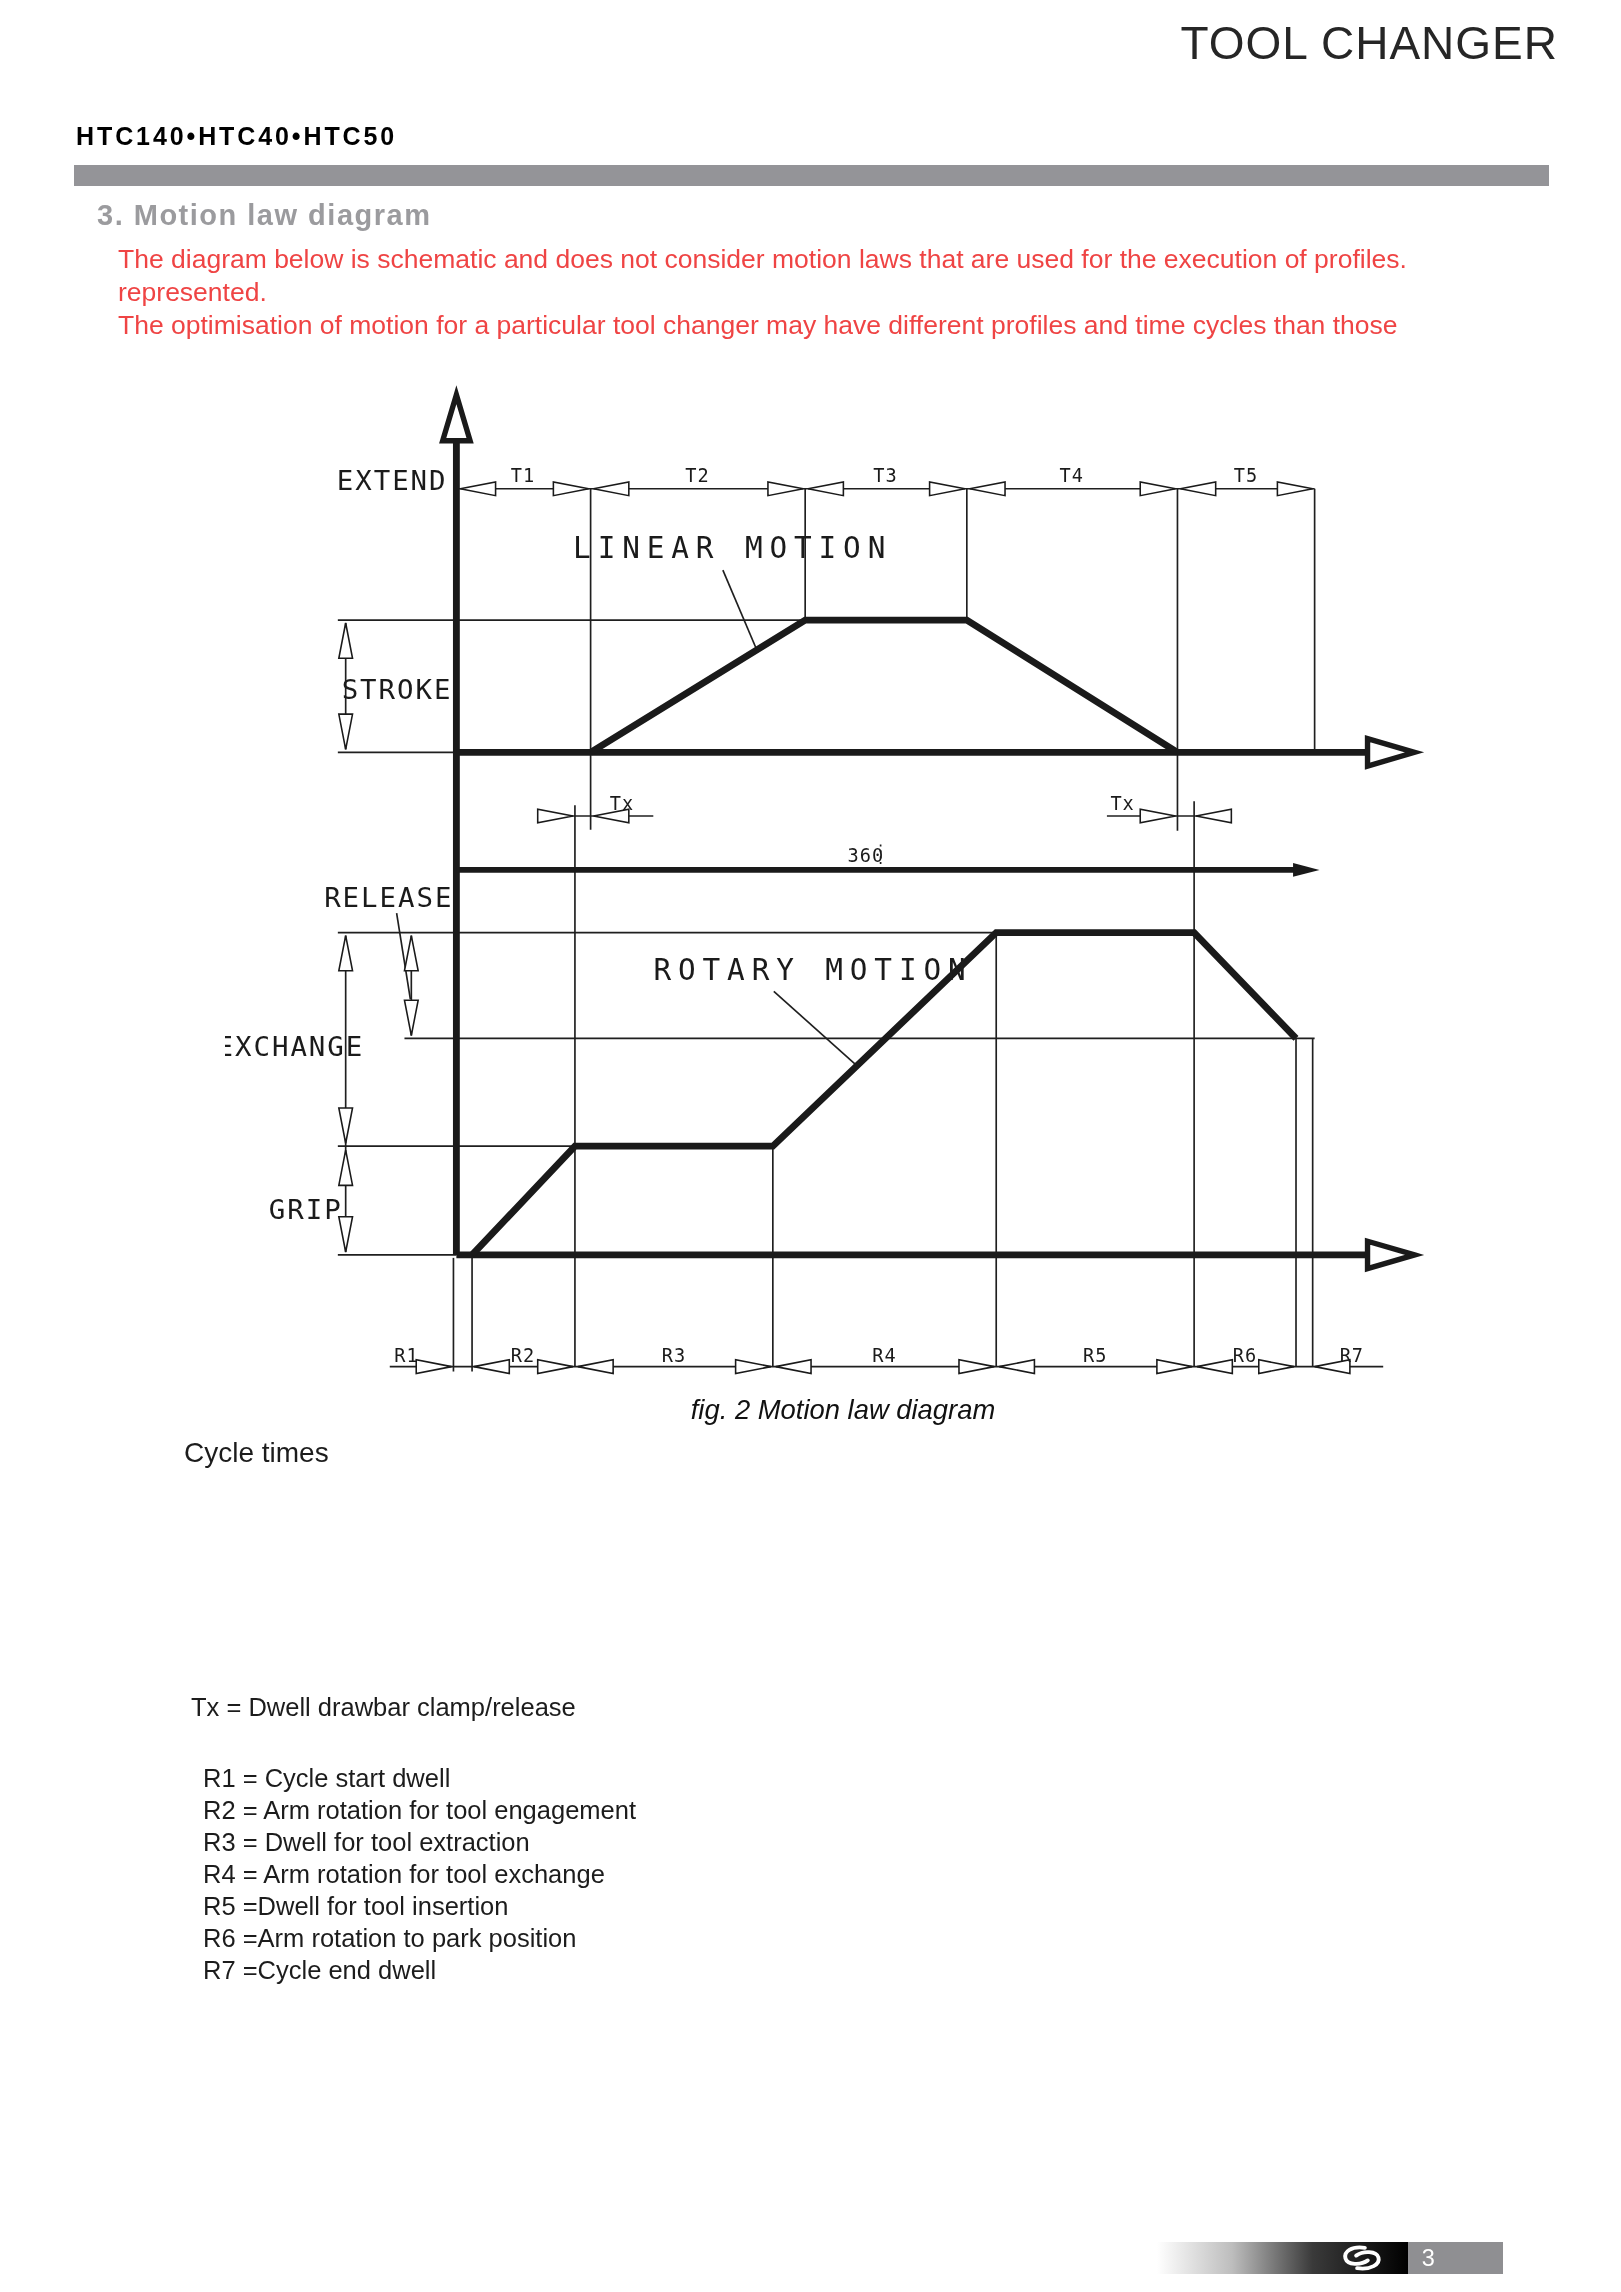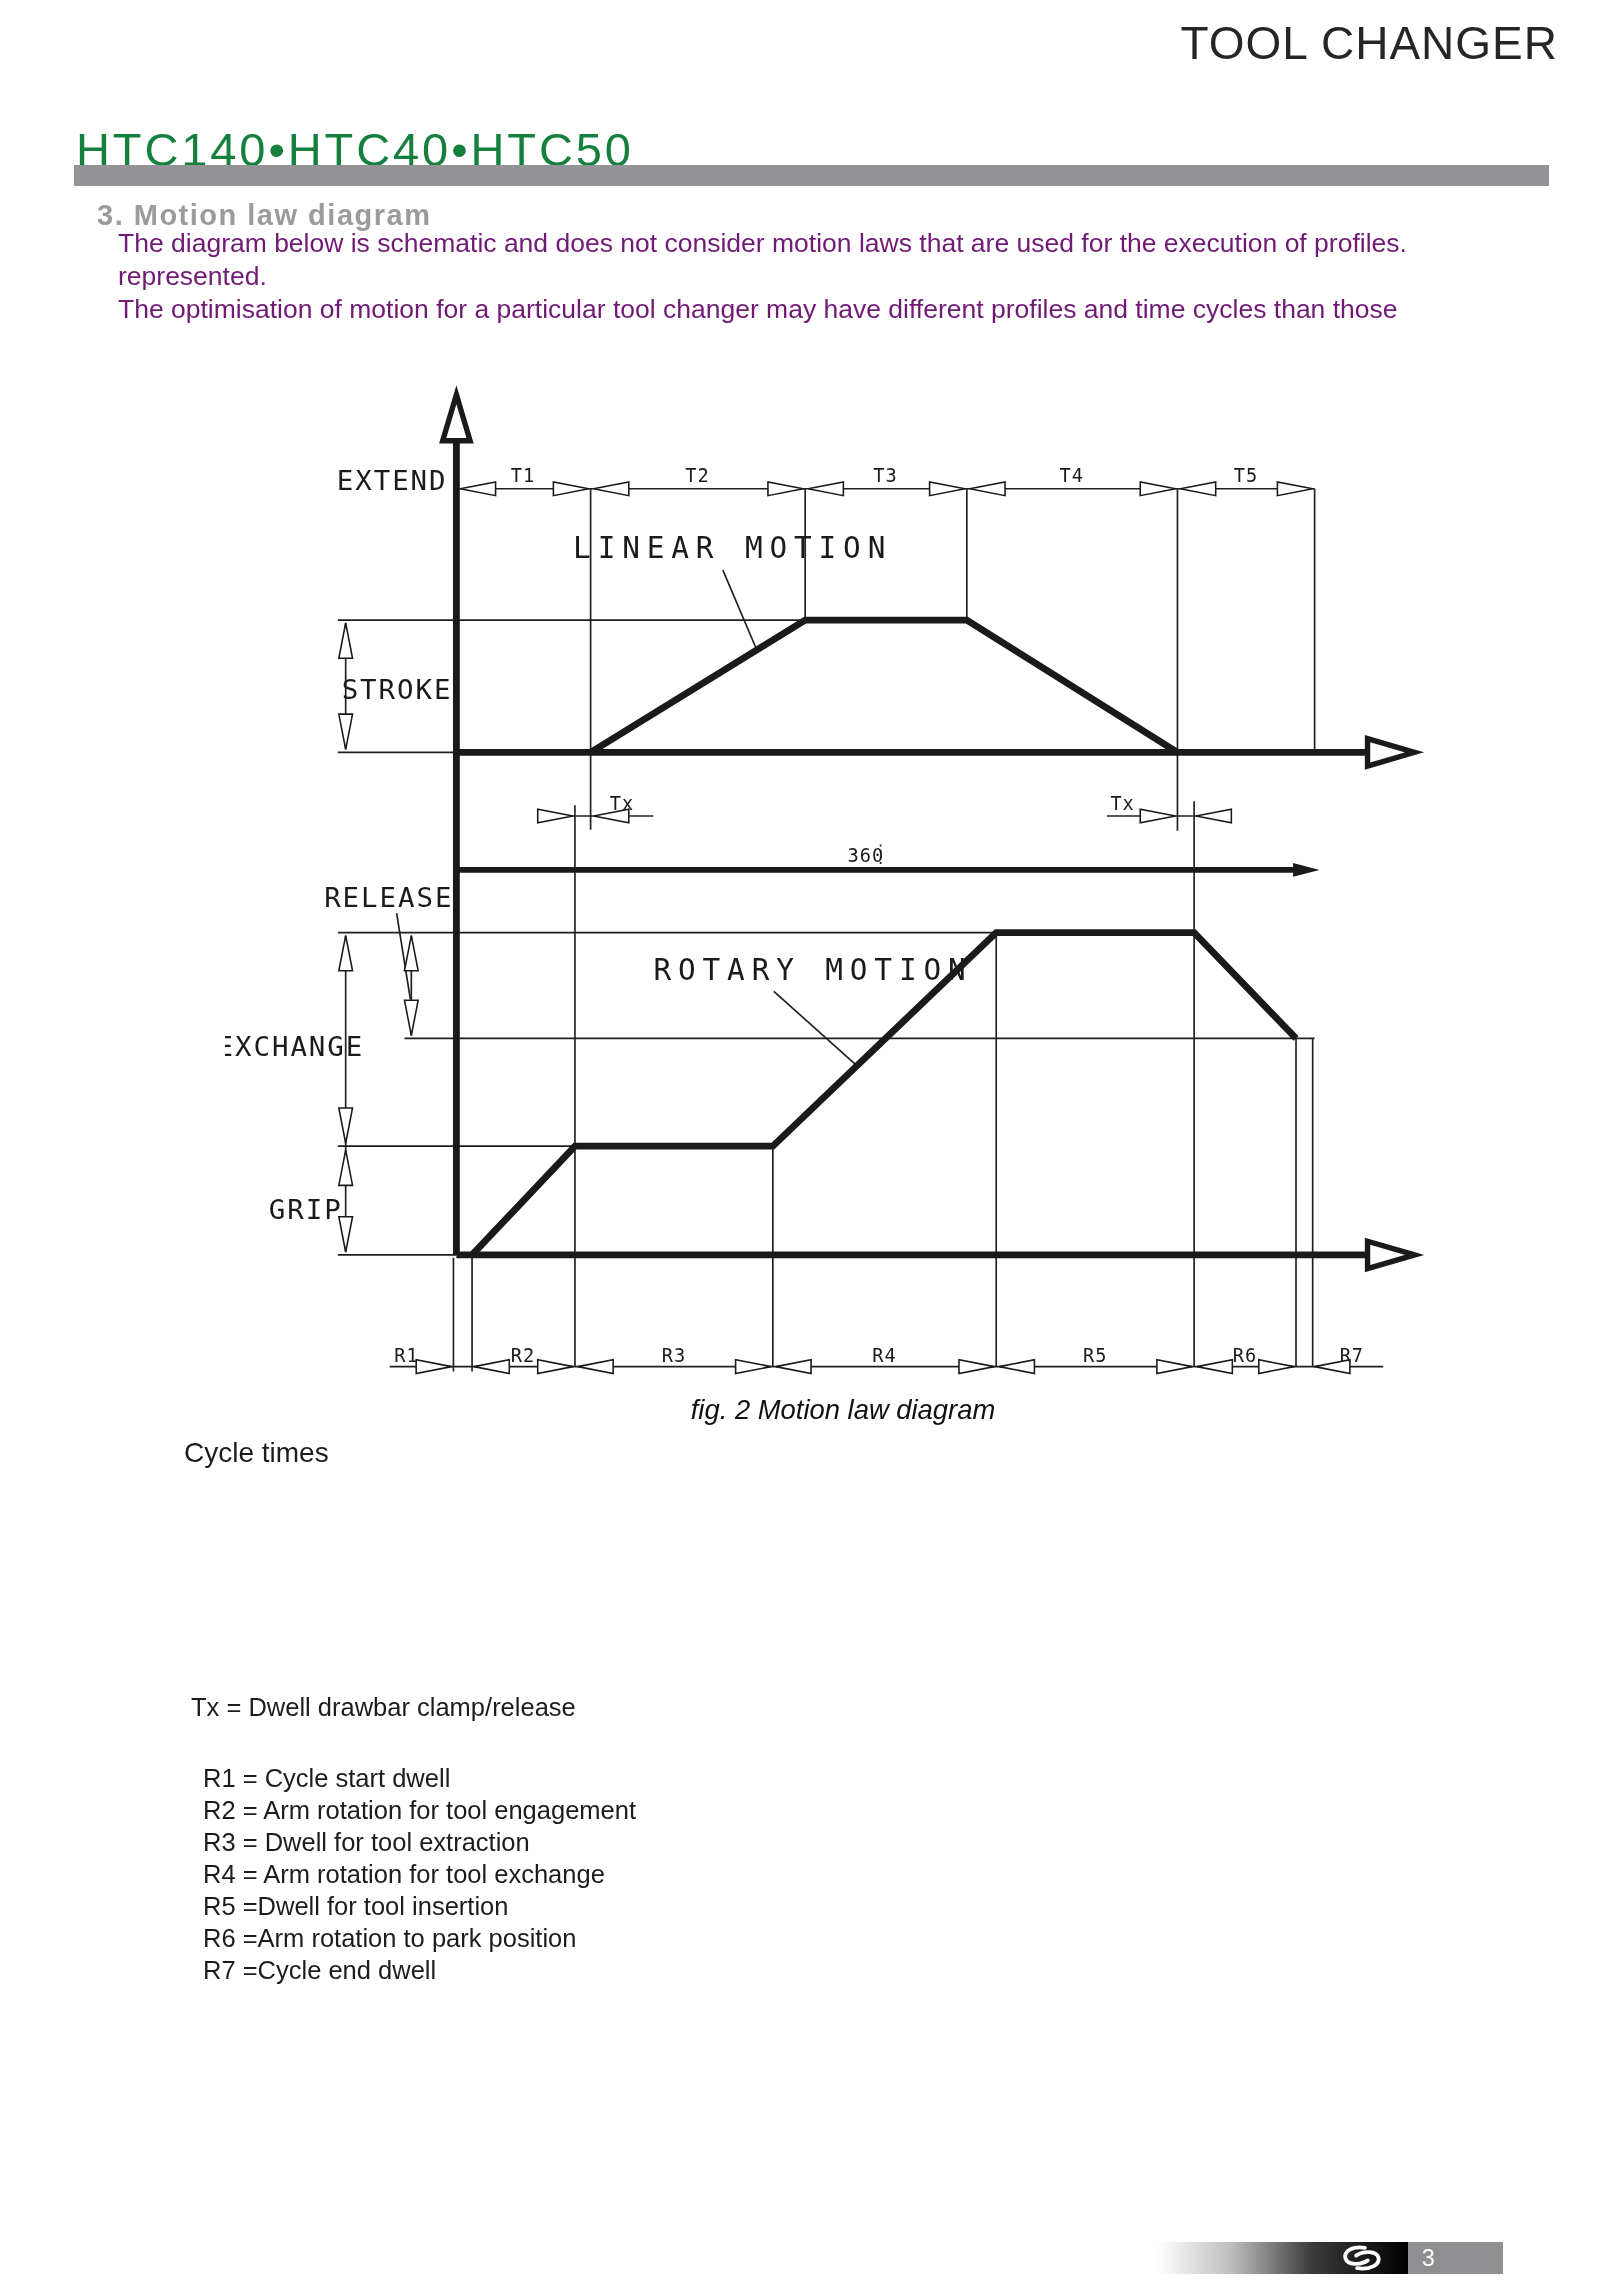--- a/index.html
+++ b/index.html
@@ -7,32 +7,32 @@
     position:relative;width:1621px;height:2293px;background:#ffffff;
     font-family:"Liberation Sans",sans-serif;color:#1c1c1c;overflow:hidden;
     margin:0 auto;
   }
   .abs{position:absolute;}
   .doc-title{
     top:15.7px;right:63px;font-size:46px;letter-spacing:1px;color:#262626;
     font-weight:400;
   }
   .models{
-    top:122px;left:76px;font-size:47px;letter-spacing:2.9px;color:#15803d;
-    font-weight:400;
+    top:122px;left:76px;font-size:25px;letter-spacing:2.9px;color:#000000;
+    font-weight:700;
   }
   .header-rule{
     top:165px;left:74px;width:1475px;height:20.6px;background:#949498;
   }
   .section-heading{
     top:199px;left:97px;font-size:29px;font-weight:700;color:#9b9b9e;
     letter-spacing:1.5px;
   }
   .para{
-    top:227px;left:118px;width:1392px;font-size:26.5px;line-height:33px;color:#701a75;
+    top:243px;left:118px;width:1392px;font-size:26.5px;line-height:33px;color:#ef4444;
   }
   .caption{
     top:1394px;left:549px;width:588px;text-align:center;font-size:27.4px;color:#111;font-style:italic;
   }
   .legend-title{top:1437px;left:184px;font-size:28px;}
   .legend-t{top:1498px;left:191px;font-size:25.5px;line-height:33px;}
   .legend-tx{top:1693px;left:191px;font-size:25.5px;}
   .legend-r{top:1762px;left:203px;font-size:25.5px;line-height:32px;}
 
   svg text{

